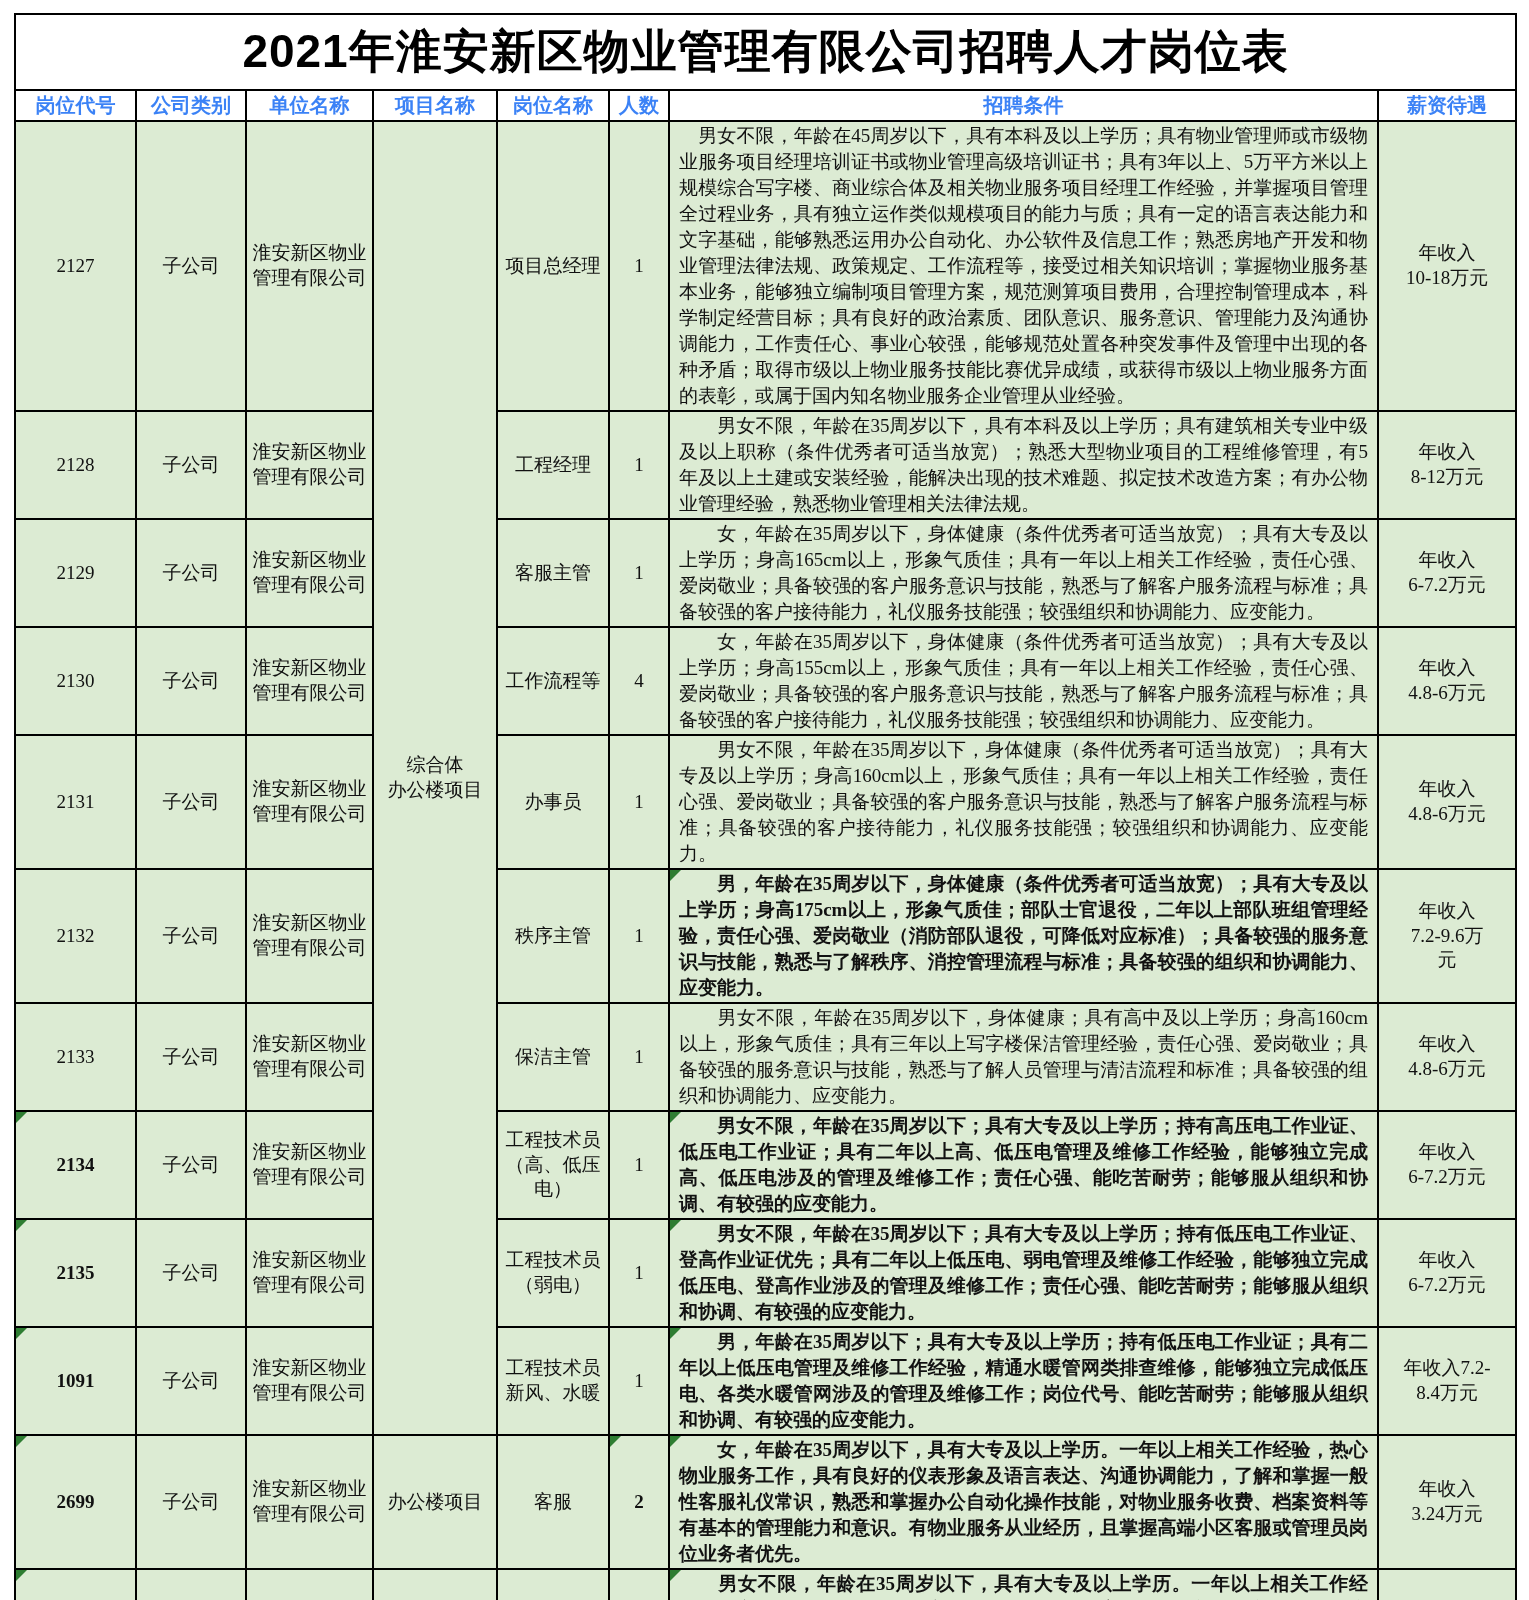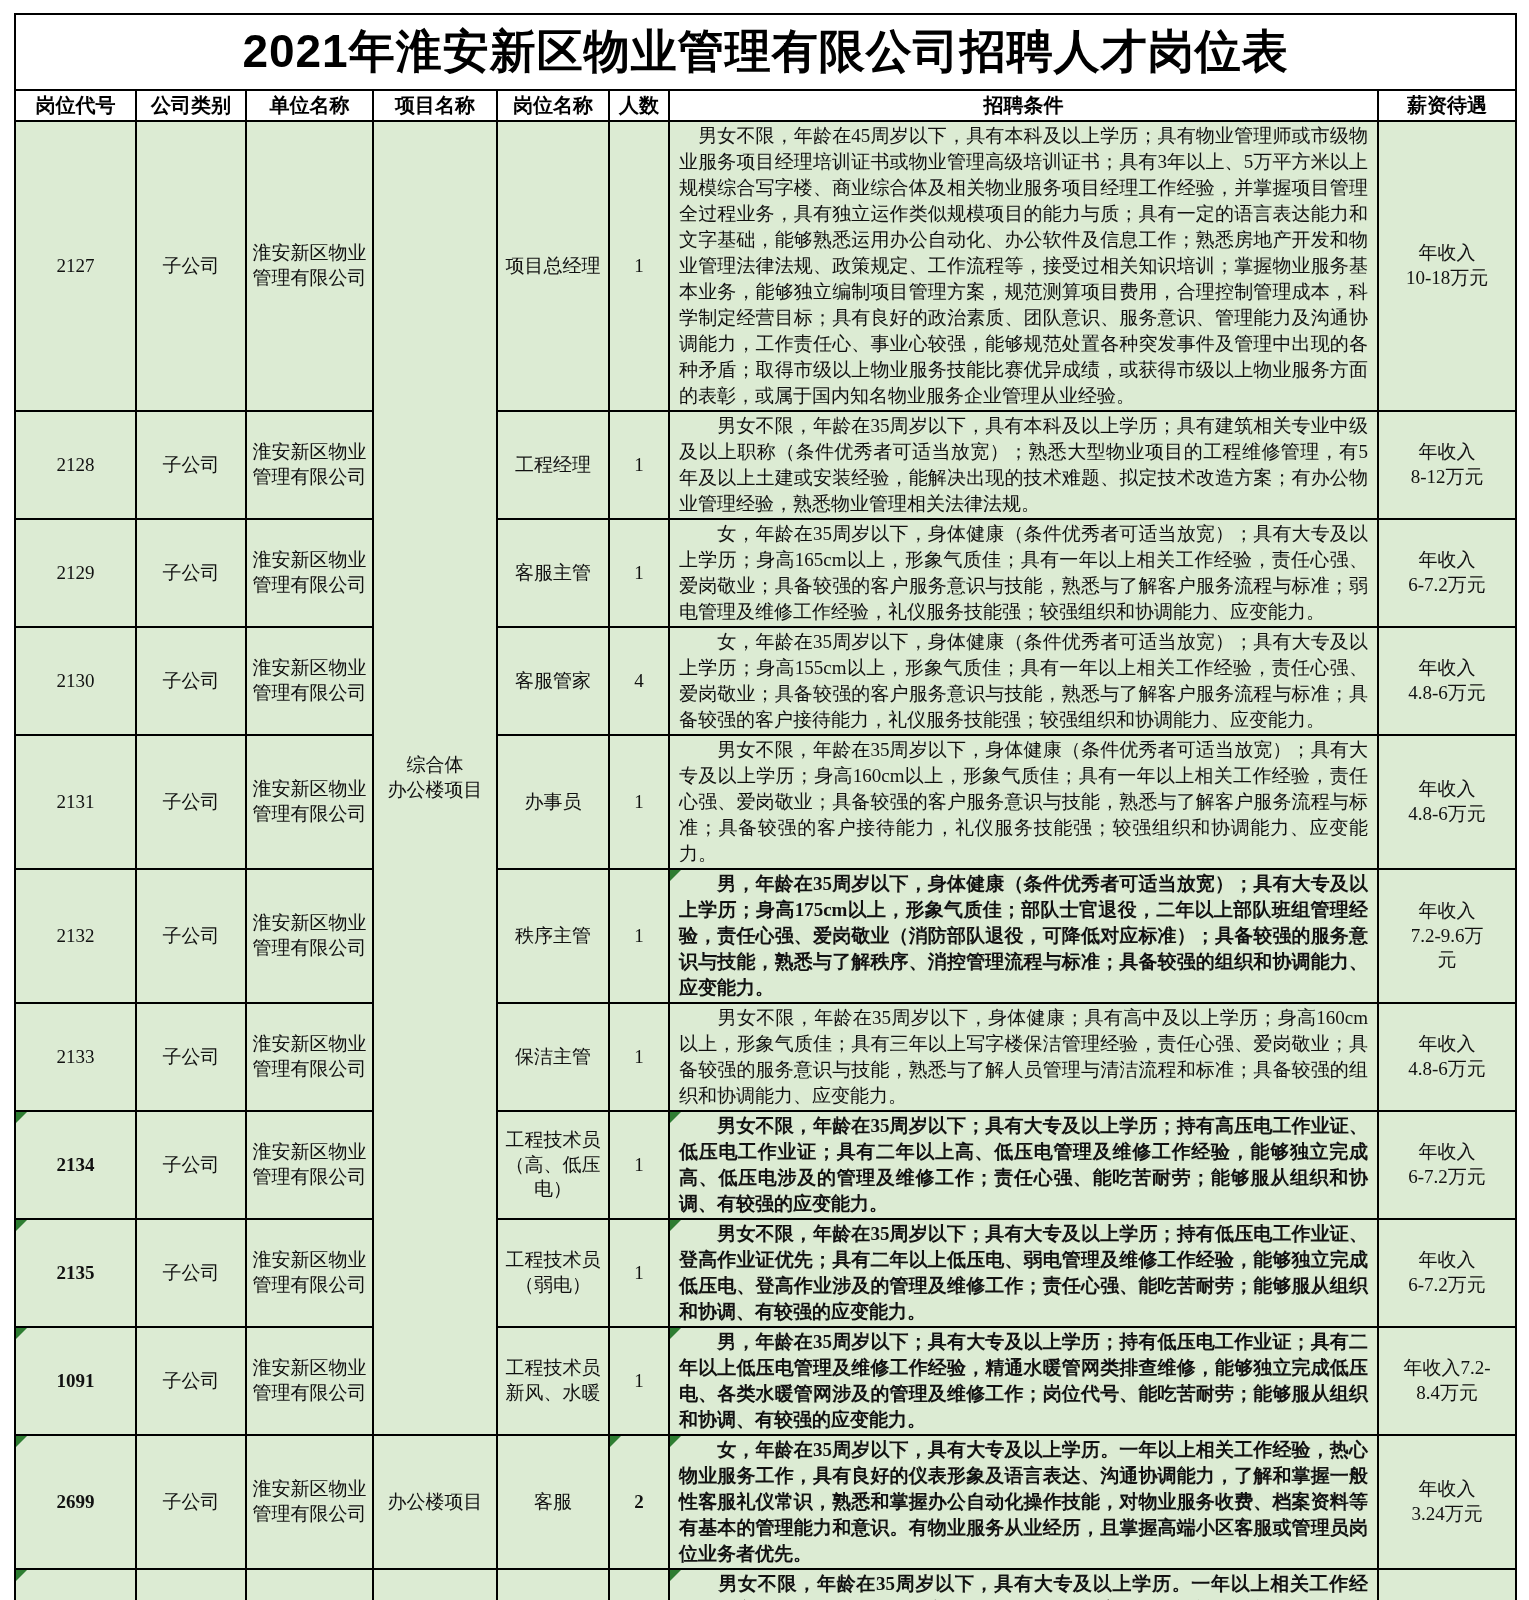--- a/index.html
+++ b/index.html
@@ -6,21 +6,21 @@
   .page{width:1529px;box-sizing:border-box;padding:13px 14px;background:#ffffff;}
   table{border-collapse:collapse;table-layout:fixed;width:1501px;}
   td,th{border:2px solid #000;box-sizing:border-box;overflow:hidden;}
   .title-cell{
     background:#ffffff;height:76px;text-align:center;vertical-align:middle;
     font-family:"Liberation Sans",sans-serif;font-weight:bold;font-size:46px;color:#000;
     letter-spacing:1px;
   }
   th{
     background:#ffffff;height:24px;text-align:center;vertical-align:middle;
-    font-family:"Liberation Sans",sans-serif;font-weight:bold;font-size:20px;color:#000000;
+    font-family:"Liberation Sans",sans-serif;font-weight:bold;font-size:20px;color:#3b82f6;
     padding:1px 2px;
   }
   td{
     background:#dcebd3;text-align:center;vertical-align:middle;
     font-family:"Liberation Serif",serif;font-size:19px;color:#111;
     padding:1px 3px;line-height:1.3;
   }
   td.cond{
     text-align:justify;padding:1px 9px;line-height:26px;vertical-align:middle;margin-left:48px;
   }
@@ -89,31 +89,31 @@
 8-12万元</td>
   </tr>
 
   <tr style="height:98px">
     <td>2129</td>
     <td>子公司</td>
     <td class="pre">淮安新区物业
 管理有限公司</td>
     <td>客服主管</td>
     <td>1</td>
-    <td class="cond">　　女，年龄在35周岁以下，身体健康（条件优秀者可适当放宽）；具有大专及以上学历；身高165cm以上，形象气质佳；具有一年以上相关工作经验，责任心强、爱岗敬业；具备较强的客户服务意识与技能，熟悉与了解客户服务流程与标准；弱电管理及维修工作经验，礼仪服务技能强；较强组织和协调能力、应变能力。</td>
+    <td class="cond">　　女，年龄在35周岁以下，身体健康（条件优秀者可适当放宽）；具有大专及以上学历；身高165cm以上，形象气质佳；具有一年以上相关工作经验，责任心强、爱岗敬业；具备较强的客户服务意识与技能，熟悉与了解客户服务流程与标准；具备较强的客户接待能力，礼仪服务技能强；较强组织和协调能力、应变能力。</td>
     <td class="pre">年收入
 6-7.2万元</td>
   </tr>
 
   <tr style="height:98px">
     <td>2130</td>
     <td>子公司</td>
     <td class="pre">淮安新区物业
 管理有限公司</td>
-    <td>客服管家</td>
+    <td>工作流程等</td>
     <td>4</td>
     <td class="cond">　　女，年龄在35周岁以下，身体健康（条件优秀者可适当放宽）；具有大专及以上学历；身高155cm以上，形象气质佳；具有一年以上相关工作经验，责任心强、爱岗敬业；具备较强的客户服务意识与技能，熟悉与了解客户服务流程与标准；具备较强的客户接待能力，礼仪服务技能强；较强组织和协调能力、应变能力。</td>
     <td class="pre">年收入
 4.8-6万元</td>
   </tr>
 
   <tr style="height:114px">
     <td>2131</td>
     <td>子公司</td>
     <td class="pre">淮安新区物业

